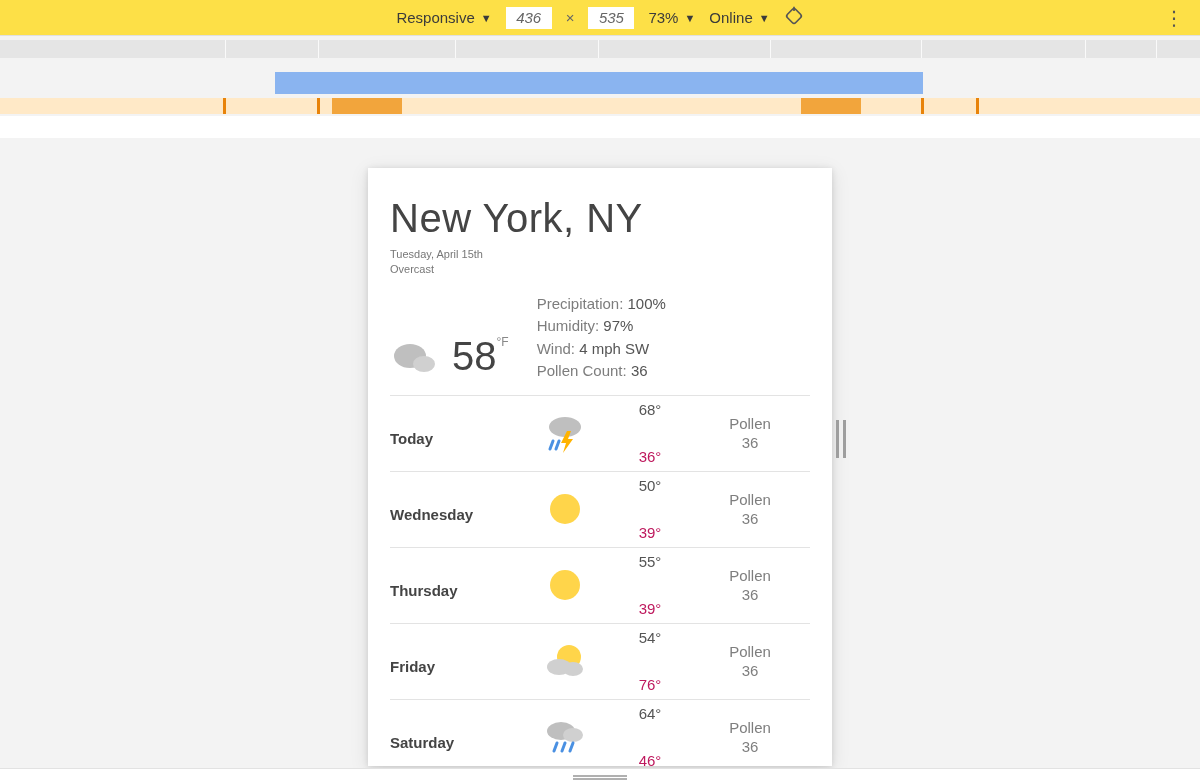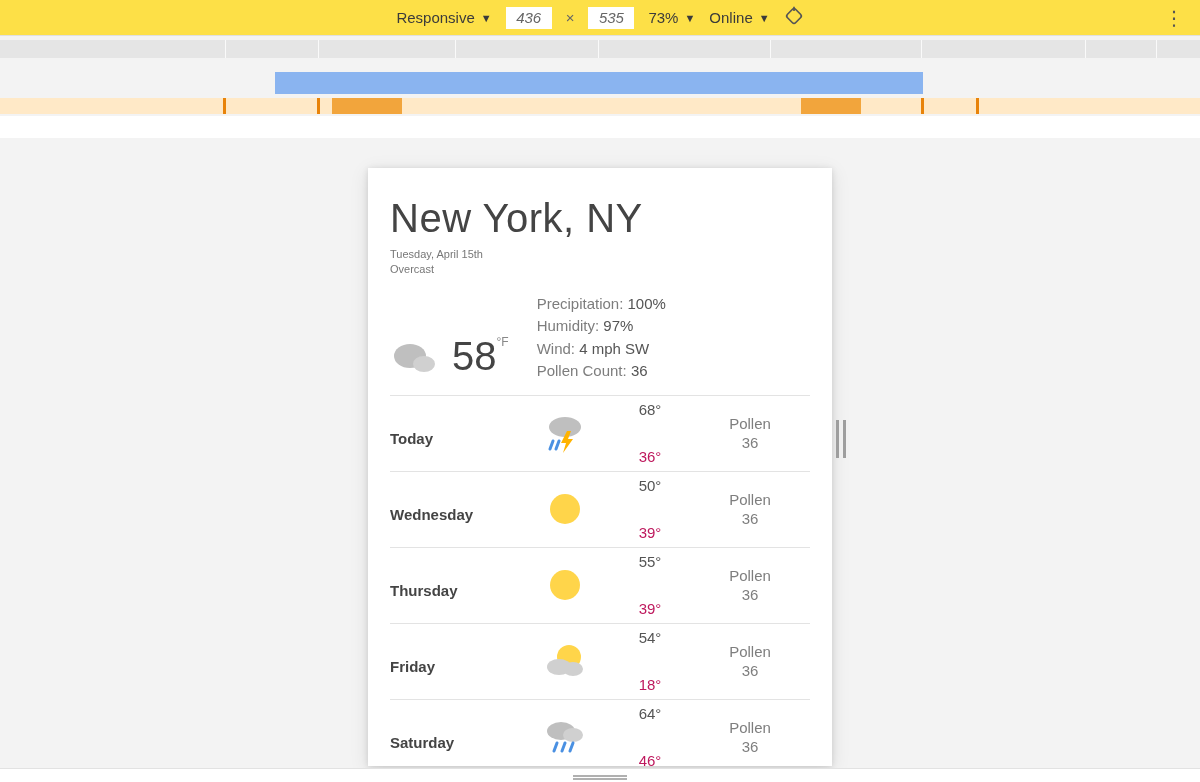--- a/index.html
+++ b/index.html
@@ -286,21 +286,21 @@
             <div class="day">Friday</div>
             <div class="ico">
               <svg viewBox="0 0 44 44">
                 <circle class="sun" cx="26" cy="18" r="12"></circle>
                 <ellipse class="cloud2" cx="16" cy="28" rx="12" ry="8"></ellipse>
                 <ellipse class="cloud2" cx="30" cy="30" rx="10" ry="7"></ellipse>
               </svg>
             </div>
             <div class="temps">
               <div class="hi">54°</div>
-              <div class="lo">18°</div>
+              <div class="lo">76°</div>
             </div>
             <div class="pollen">
               <div>Pollen</div>
               <div>36</div>
             </div>
           </div>
           <div class="frow">
             <div class="day">Saturday</div>
             <div class="ico">
               <svg viewBox="0 0 44 44">

